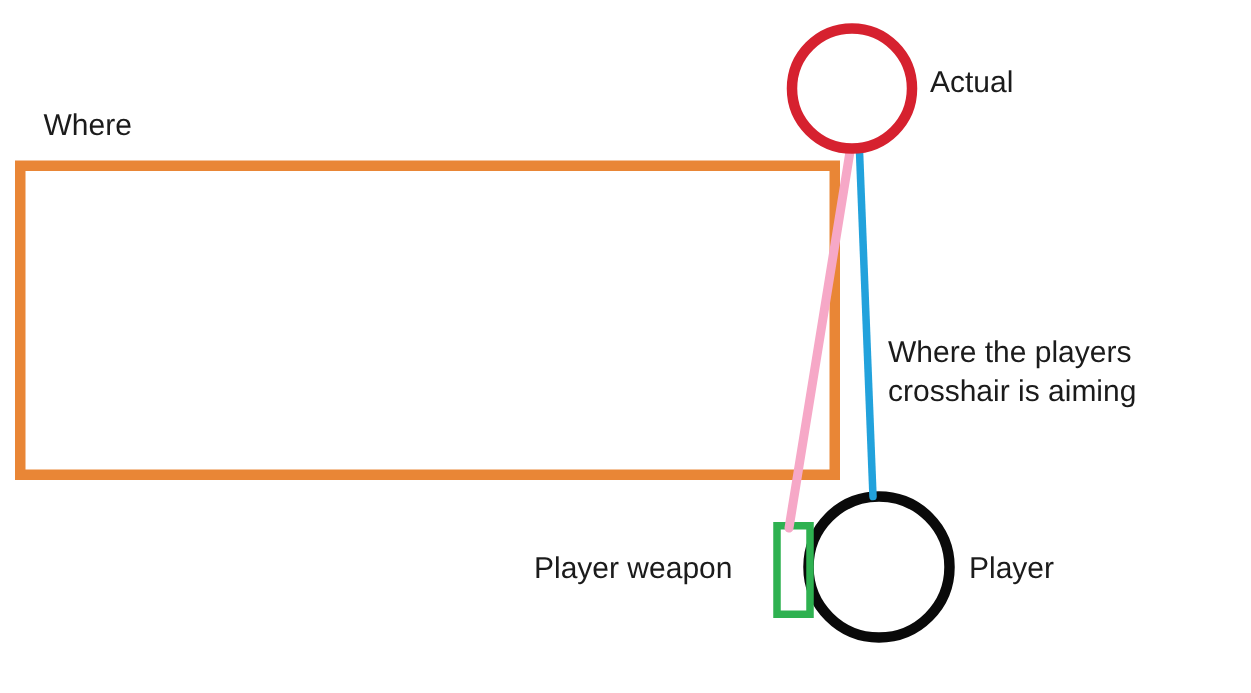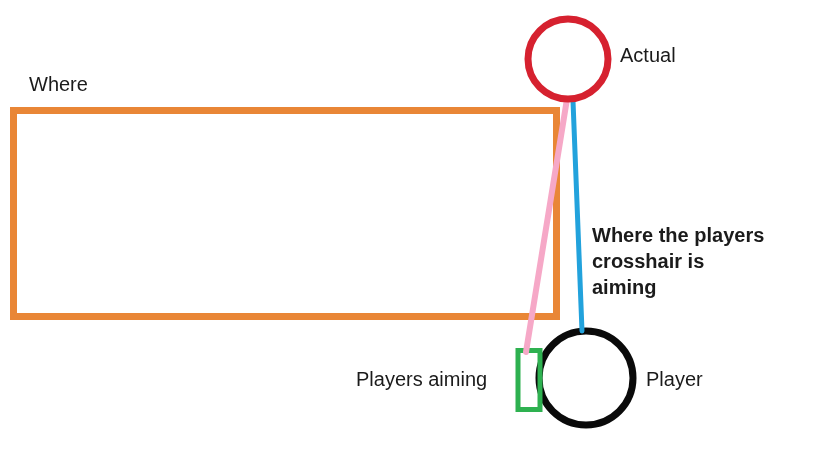--- a/index.html
+++ b/index.html
@@ -23,21 +23,21 @@
   .label {
     position: absolute;
     color: #1b1b1b;
     font-size: 20px;
     line-height: 26px;
     white-space: pre-wrap;
   }
   .label-wall        { left: 29px;  top: 71px;  }
   .label-enemy       { left: 620px; top: 42px;  }
   .label-actual-path { left: 366px; top: 226px; width: 178px; }
-  .label-crosshair   { left: 592px; top: 222px; width: 182px; font-weight: bold; }
+  .label-crosshair   { left: 592px; top: 222px; width: 182px; }
   .label-weapon      { left: 356px; top: 366px; }
   .label-player      { left: 646px; top: 366px; text-align: center; }
 </style>
 </head>
 <body>
 
 <div id="canvas">
 
   <svg id="drawing" width="834" height="462" viewBox="0 0 834 462">
 
@@ -54,17 +54,17 @@
     <circle cx="568" cy="59" r="40" fill="#ffffff" stroke-width="7" stroke="#d6212f"></circle>
   </svg>
 
   <div class="label label-wall">Where</div>
 
   <div class="label label-enemy">Actual</div>
 
 
   <div class="label label-crosshair">Where the players crosshair is aiming</div>
 
-  <div class="label label-weapon">Players aiming</div>
+  <div class="label label-weapon">Player weapon</div>
 
   <div class="label label-player">Player</div>
 
 </div>
 
 </body></html>

